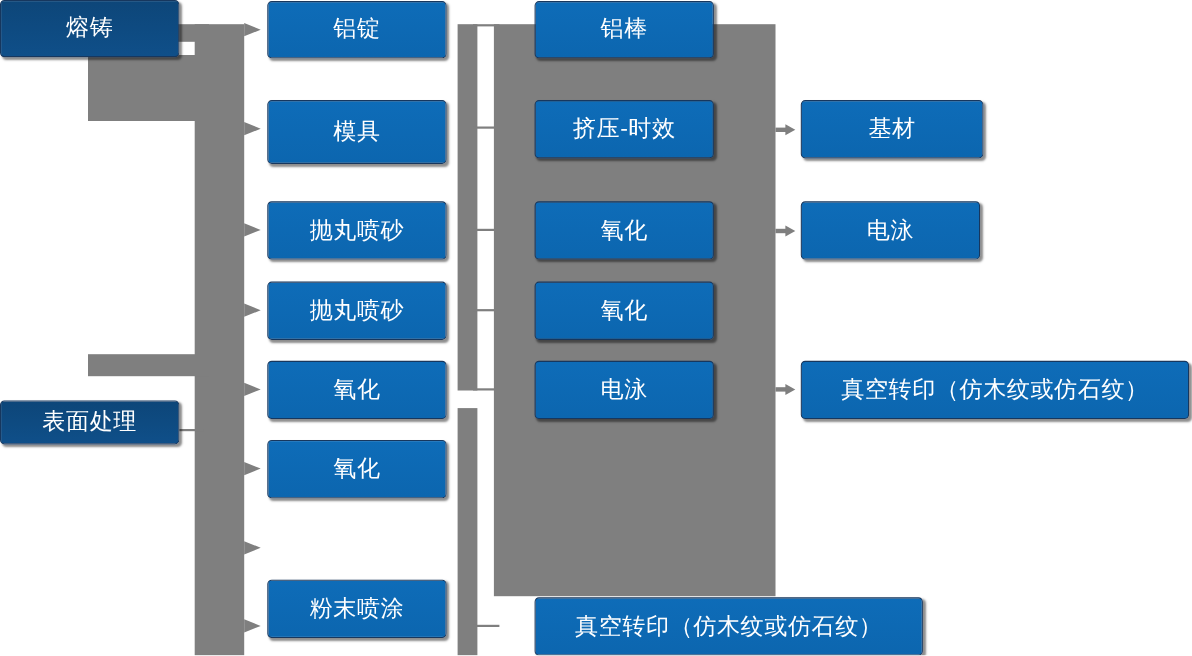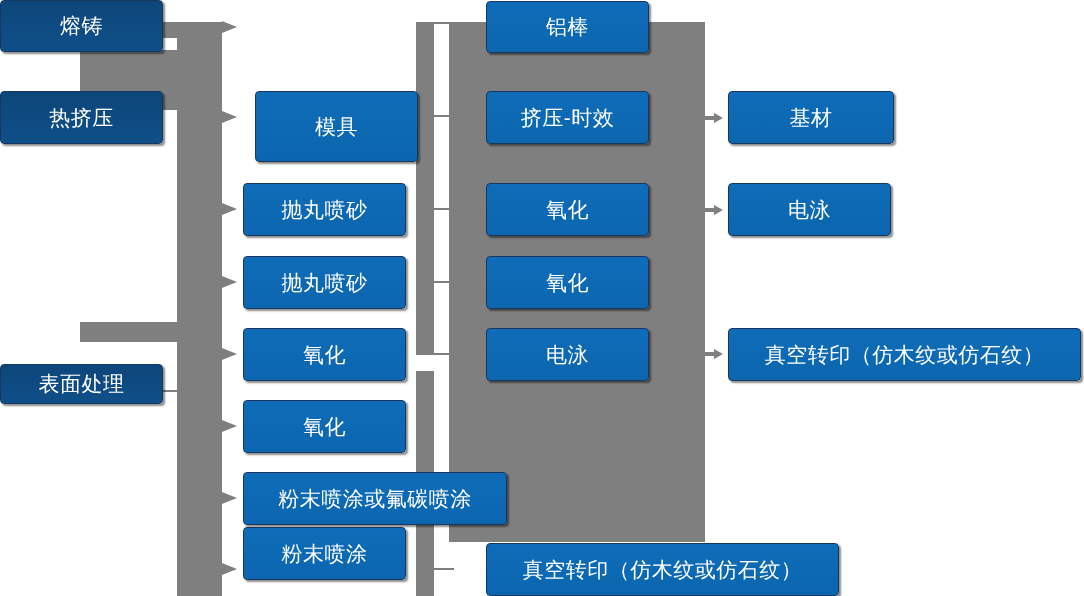--- a/index.html
+++ b/index.html
@@ -113,44 +113,41 @@
   <div class="gray-stem" style="left:705px; top:208px; width:11px;"></div>
   <div class="gray-tip-small" style="left:714px; top:205px;"></div>
   <div class="gray-stem" style="left:705px; top:352px; width:11px;"></div>
   <div class="gray-tip-small" style="left:714px; top:349px;"></div>
 
   <div class="thin-line" style="left:163px; top:390px; width:22px;"></div>
 
   <div class="box dark" style="left:0px; top:0px; width:163px; height:52px;">
     <span>熔铸</span>
   </div>
-  <div class="box dark" style="left:0px; top:91px; width:163px; height:53px;">
-    <span>热挤压</span>
-  </div>
   <div class="box dark" style="left:0px; top:364px; width:163px; height:40px;">
     <span>表面处理</span>
   </div>
 
-  <div class="box mid" style="left:243px; top:91px; width:163px; height:71px;margin-left:12px;">
+  <div class="box mid" style="left:243px; top:1px; width:163px; height:52px;">
+    <span>铝锭</span>
+  </div>
+  <div class="box mid" style="left:243px; top:91px; width:163px; height:58px;">
     <span>模具</span>
   </div>
   <div class="box mid" style="left:243px; top:183px; width:163px; height:53px;">
     <span>抛丸喷砂</span>
   </div>
   <div class="box mid" style="left:243px; top:256px; width:163px; height:53px;">
     <span>抛丸喷砂</span>
   </div>
   <div class="box mid" style="left:243px; top:328px; width:163px; height:53px;">
     <span>氧化</span>
   </div>
   <div class="box mid" style="left:243px; top:400px; width:163px; height:53px;">
     <span>氧化</span>
-  </div>
-  <div class="box mid" style="left:243px; top:472px; width:264px; height:53px;">
-    <span>粉末喷涂或氟碳喷涂</span>
   </div>
   <div class="box mid" style="left:243px; top:527px; width:163px; height:53px;">
     <span>粉末喷涂</span>
   </div>
 
   <div class="box mid" style="left:486px; top:91px; width:163px; height:53px;">
     <span>挤压-时效</span>
   </div>
   <div class="box mid" style="left:486px; top:1px; width:163px; height:52px;">
     <span>铝棒</span>

